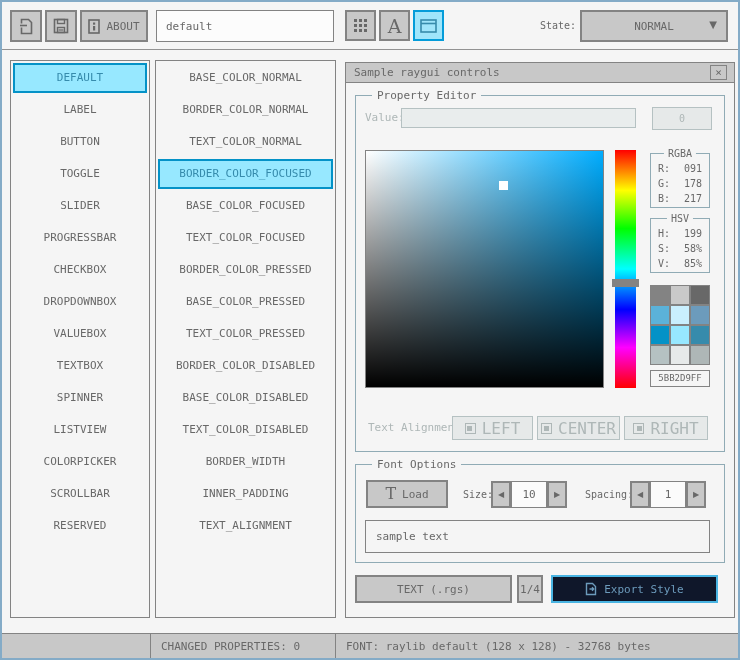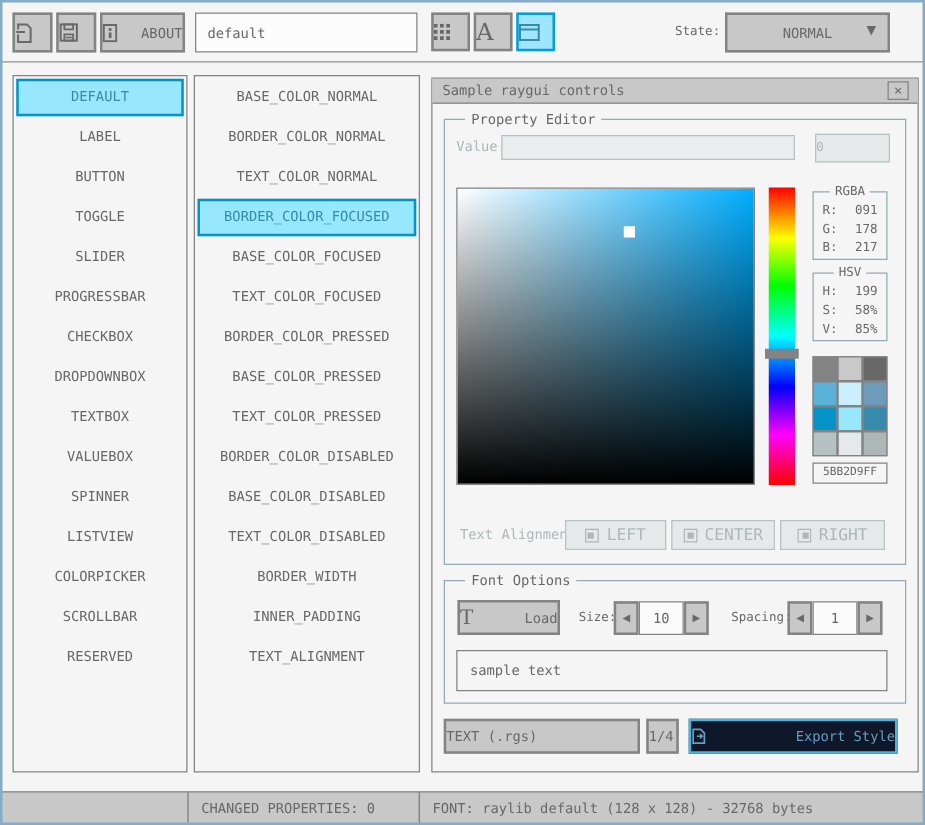--- a/index.html
+++ b/index.html
@@ -8,21 +8,21 @@
   #app {
     position: relative; width: 740px; height: 660px;
     background: #f5f5f5; overflow: hidden;
   }
   #frame { position:absolute; inset:0; border:2px solid #84abc7; z-index:60; pointer-events:none; }
   .abs { position: absolute; }
 
   
   .btn {
     background:#c8c8c8; border:2px solid #838383; color:#686868;
-    display:flex; align-items:center; justify-content:space-between; gap:6px;
+    display:flex; align-items:center; justify-content:center; gap:6px;
     font-size:11px; cursor:pointer;
   }
   .btn.active { background:#9fe5fb; border-color:#049cd9; color:#368bac; }
   .btn.focused { background:#0f172a; border-color:#49b4e2; color:#6c9bbc; }
   .dis { background:#e6e9e9; border:1px solid #b5c1c2; color:#aeb7b7; }
   .group { border:1px solid #90abb5; }
   .group-label {
     position:absolute; top:-7px; left:16px; background:#f5f5f5;
     padding:0 5px; font-size:11px; color:#686868; line-height:13px; white-space:nowrap;
   }
@@ -34,21 +34,21 @@
   #btn-about{ left:80px; top:10px; width:68px; height:32px; }
   #input-name {
     left:156px; top:10px; width:178px; height:32px;
     border:1px solid #838383; background:#fcfcfc; color:#686868;
     font-family:"DejaVu Sans Mono",monospace; font-size:11px; padding-left:9px;
   }
   #btn-grid  { left:345px; top:10px; width:31px; height:31px; }
   #btn-font  { left:379px; top:10px; width:31px; height:31px; font-family:"DejaVu Serif",serif; font-size:19px; }
   #btn-panel { left:413px; top:10px; width:31px; height:31px; }
   #state-label { left:540px; top:10px; height:32px; line-height:32px; }
-  #state-dropdown { left:580px; top:10px; width:132px; height:32px; position:absolute; }
+  #state-dropdown { left:580px; top:10px; width:148px; height:32px; position:absolute; }
   #state-dropdown .dd-value { width:100%; height:100%; justify-content:center; }
   #state-dropdown .dd-arrow {
     position:absolute; right:11px; top:9px; font-size:10px; color:#686868;
     font-family:"DejaVu Sans",sans-serif; pointer-events:none;
   }
   #toolbar-divider { left:0; top:49px; width:740px; height:1px; background:#929292; }
 
   
   .listview { border:1px solid #838383; background:#f5f5f5; overflow:hidden; }
   #controls-list  { left:10px;  top:60px; width:140px; height:558px; }
@@ -121,21 +121,21 @@
   }
   .swatch { cursor:pointer; }
   #hex-box {
     left:304px; top:307px; width:60px; height:17px; position:absolute;
     border:1px solid #838383; background:#f5f5f5; color:#686868;
     font-size:9px; text-align:center; line-height:15px; letter-spacing:0;
   }
 
   
   #align-label { left:22px; top:353px; height:24px; line-height:24px; font-size:11px; color:#aeb7b7; }
-  .align-btn { position:absolute; top:353px; height:24px; display:flex; align-items:center; justify-content:center; gap:6px; font-size:13px; cursor:default; }
+  .align-btn { position:absolute; top:353px; height:24px; display:flex; align-items:center; justify-content:center; gap:6px; font-size:16px; cursor:default; }
   #align-left   { left:106px; width:81px; }
   #align-center { left:191px; width:83px; }
   #align-right  { left:278px; width:84px; }
   .align-ico { width:11px; height:11px; border:1px solid #aeb7b7; position:relative; }
   .align-ico i { position:absolute; width:5px; height:5px; background:#aeb7b7; top:2px; }
   .align-ico.l i { left:1px; } .align-ico.c i { left:2px; } .align-ico.r i { right:1px; }
 
   
   #font-group { left:9px; top:401px; width:370px; height:99px; }
   #btn-load { left:20px; top:417px; width:82px; height:28px; position:absolute; }
@@ -247,22 +247,22 @@
 
   <div id="controls-list" class="listview abs">
     <div class="list-item selected">DEFAULT</div>
     <div class="list-item">LABEL</div>
     <div class="list-item">BUTTON</div>
     <div class="list-item">TOGGLE</div>
     <div class="list-item">SLIDER</div>
     <div class="list-item">PROGRESSBAR</div>
     <div class="list-item">CHECKBOX</div>
     <div class="list-item">DROPDOWNBOX</div>
+    <div class="list-item">VALUEBOX</div>
     <div class="list-item">TEXTBOX</div>
-    <div class="list-item">VALUEBOX</div>
     <div class="list-item">SPINNER</div>
     <div class="list-item">LISTVIEW</div>
     <div class="list-item">COLORPICKER</div>
     <div class="list-item">SCROLLBAR</div>
     <div class="list-item">RESERVED</div>
   </div>
 
   <div id="properties-list" class="listview abs">
     <div class="list-item">BASE_COLOR_NORMAL</div>
     <div class="list-item">BORDER_COLOR_NORMAL</div>

